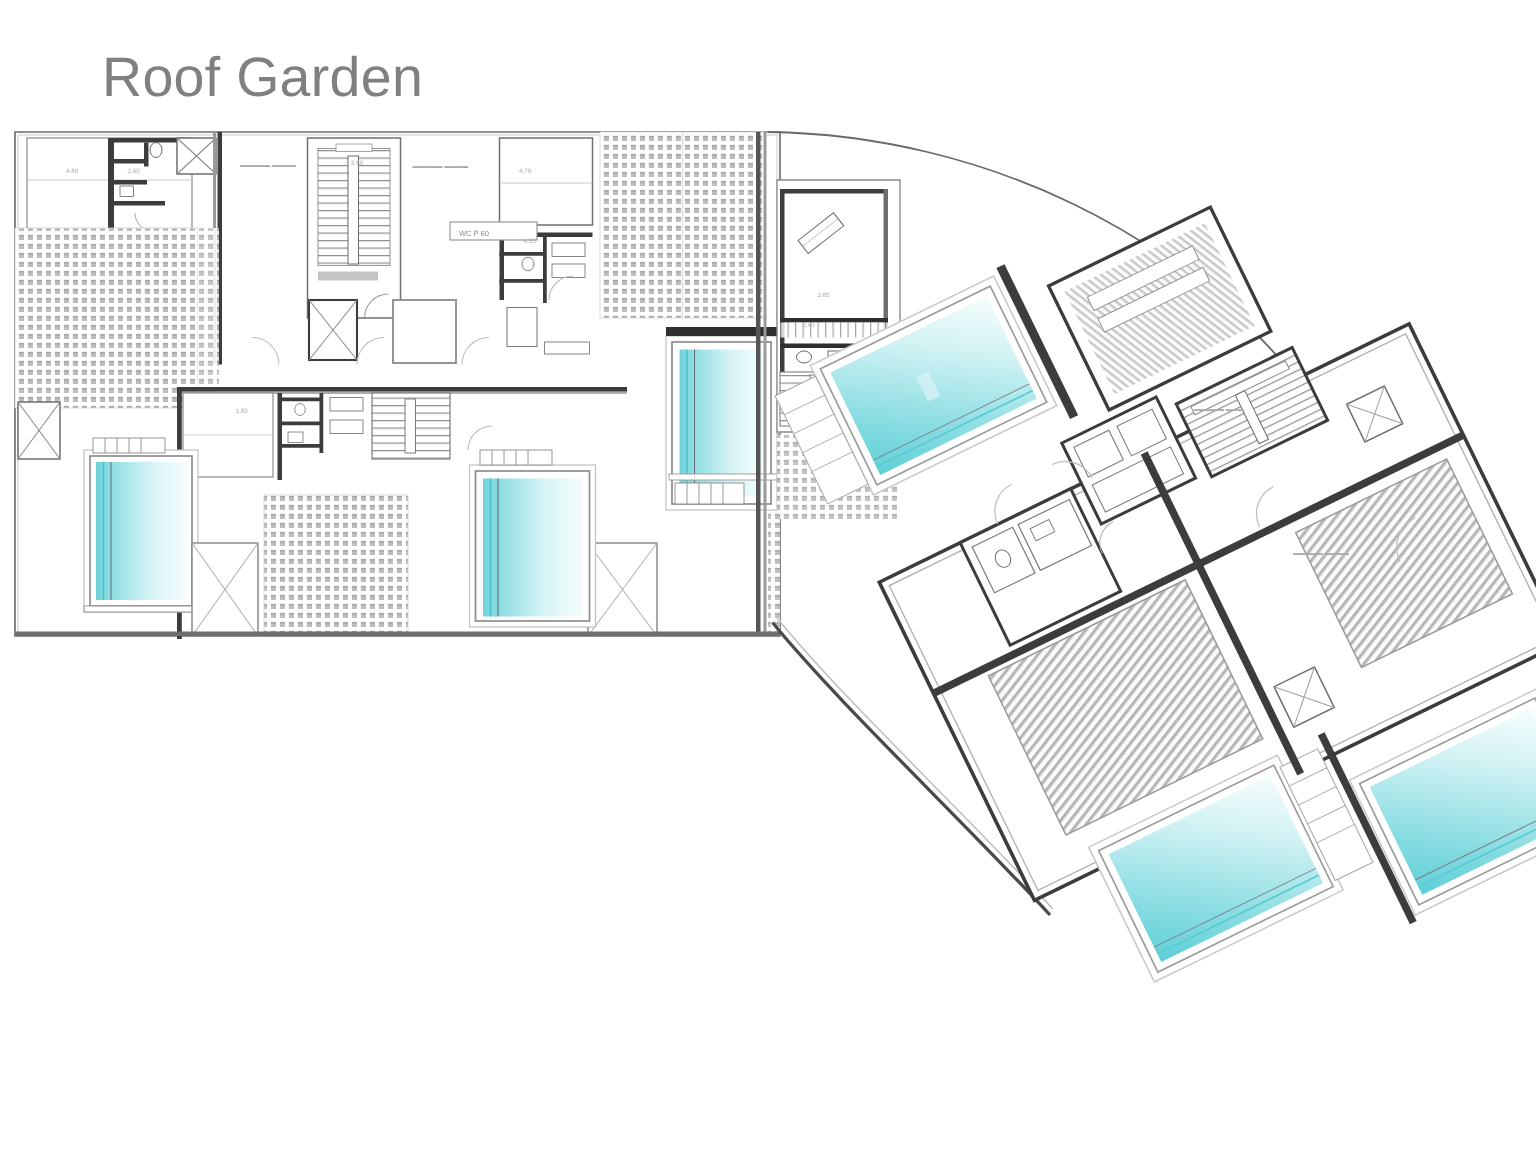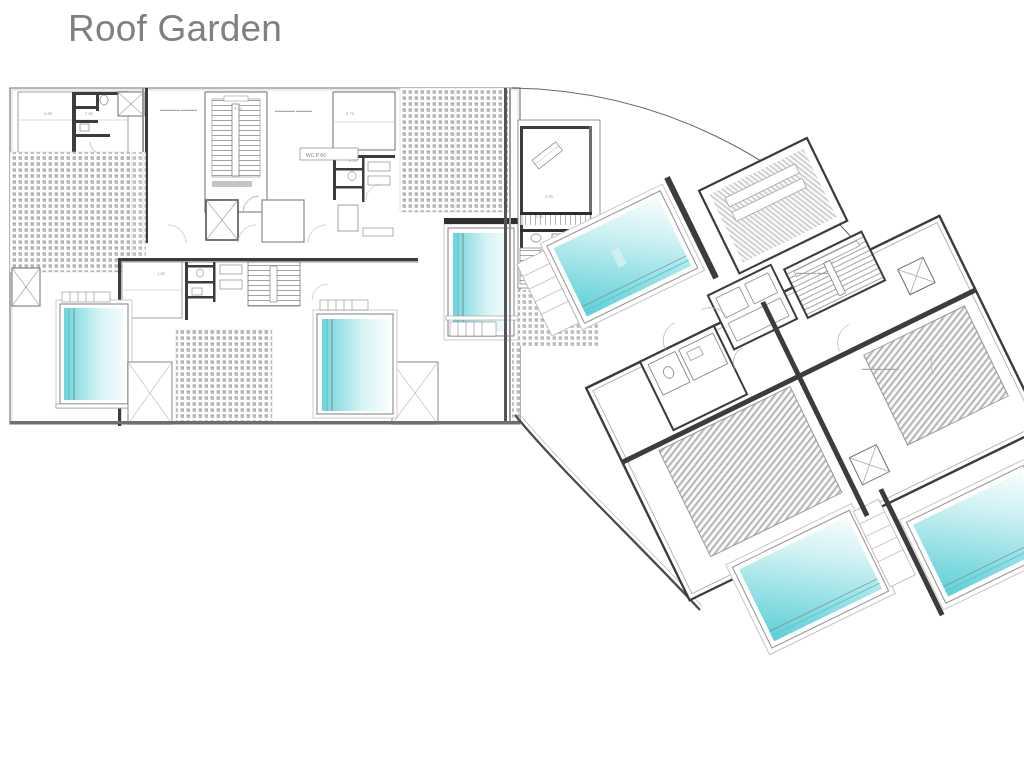--- a/index.html
+++ b/index.html
@@ -13,21 +13,21 @@
     height: 768px;
     position: relative;
     overflow: hidden;
     font-family: "Liberation Sans", sans-serif;
     -webkit-font-smoothing: antialiased;
   }
 
   #page-title {
     position: absolute;
     left: 68px;
-    top: 8px;
+    top: 31px;
     font-size: 37px;
     font-weight: 400;
     letter-spacing: 0.2px;
     color: #808080;
     font-family: "Liberation Sans", sans-serif;
     white-space: nowrap;
   }
 
   #plan-canvas {
     position: absolute;

